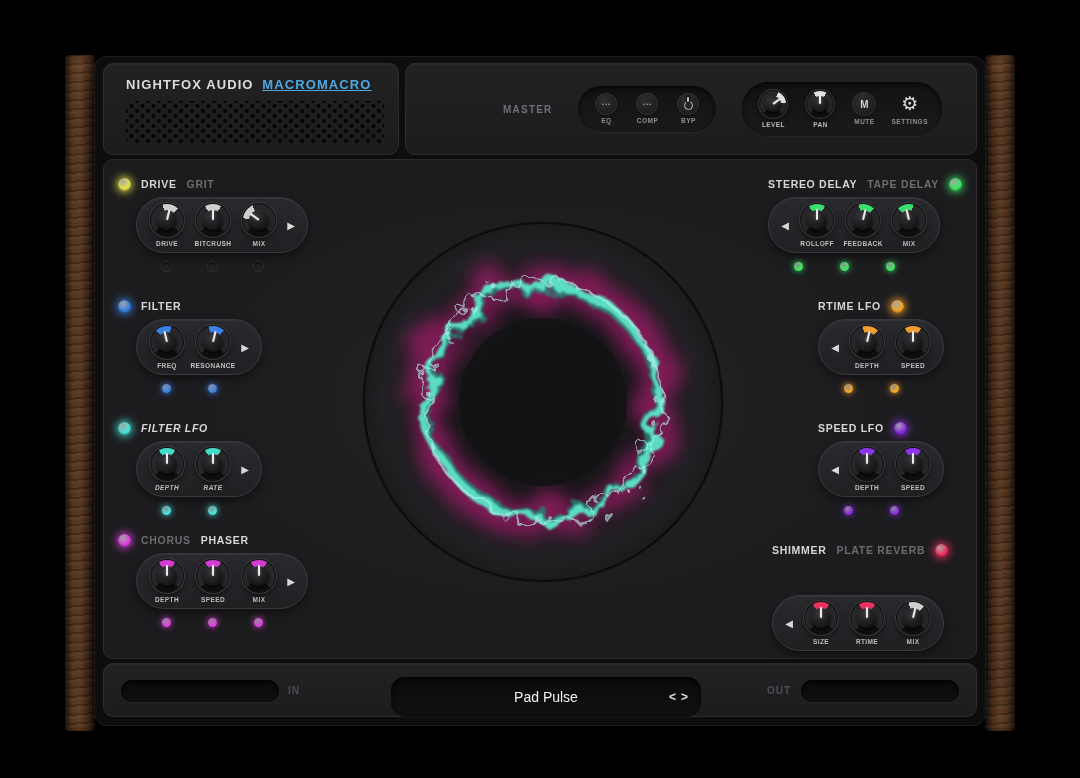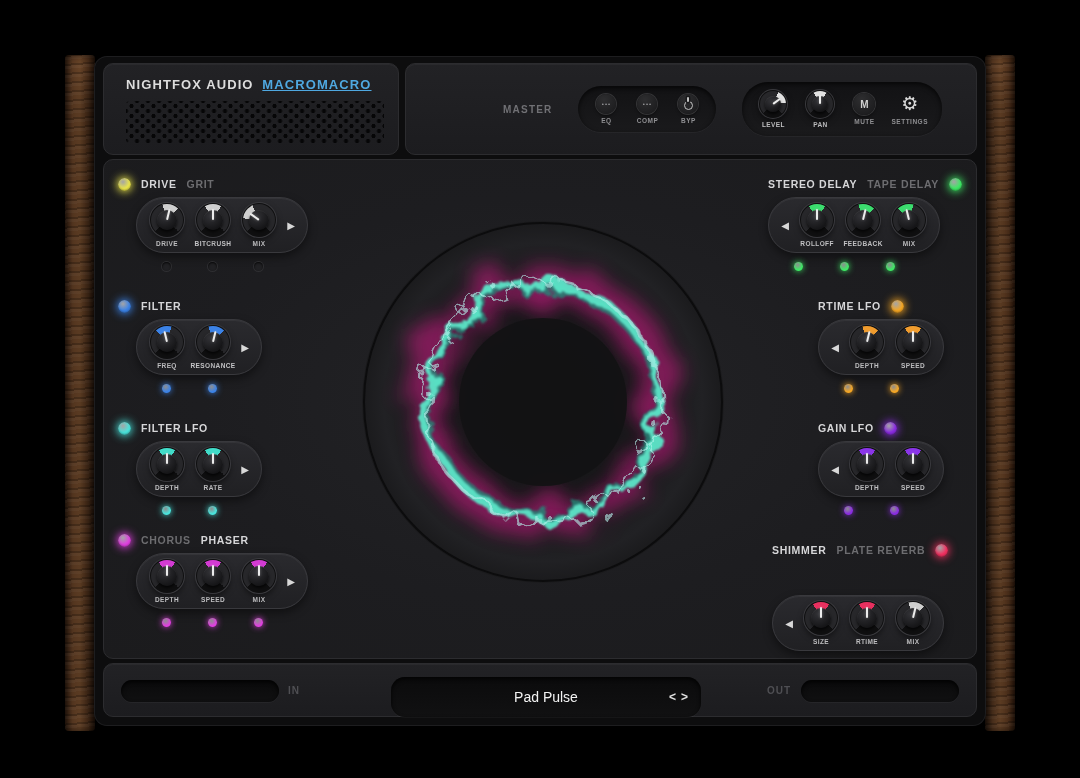--- a/index.html
+++ b/index.html
@@ -53,21 +53,21 @@
 
   .main { position:absolute; left:8px; top:102px; width:874px; height:500px;
     border:1px solid #2c2c2f; border-radius:10px;
     background:radial-gradient(ellipse at 50% 48%, #232326 0%, #1d1d20 55%, #1b1b1d 100%); }
 
   .viz { position:absolute; left:247px; top:50px; }
 
   .module { position:absolute; display:flex; flex-direction:column; }
   .mod-left { align-items:flex-start; }
   .mod-right { align-items:flex-start; }
-  .m0 { top:17px; left:12px; } .m1 { top:139px; left:12px; } .m2 { top:261px; left:12px; } .m3 { top:373px; left:12px; }
+  .m0 { top:17px; left:12px; } .m1 { top:139px; left:12px; } .m2 { top:261px; left:12px;font-style:italic; } .m3 { top:373px; left:12px; }
   .m4 { top:17px; right:12px; } .m5 { top:139px; right:12px; } .m6 { top:261px; right:12px; } .m7 { top:383px; right:12px;gap:32px; }
   .mod-head { display:flex; align-items:center; gap:10px; height:14px; margin-bottom:6px; }
   .mod-left .mod-head { margin-left:2px; } .mod-right .mod-head { margin-right:2px; }
   .mod-title { font-size:10.5px; font-weight:bold; letter-spacing:.7px; }
   .mod-title.on { color:#d6d6d8; } .mod-title.off { color:#6d6d70; }
   .led { width:13px; height:13px; border-radius:50%;
     background:radial-gradient(circle at 38% 30%, rgba(255,255,255,.6), var(--c,#888) 55%);
     box-shadow:0 0 9px 1px var(--c,#888), inset 0 -1px 2px rgba(0,0,0,.35); }
 
   .pill { display:flex; align-items:center; gap:6px; padding:5px 10px; border-radius:30px; width:max-content;
@@ -457,21 +457,21 @@
               <i class="dot on"></i>
             </span>
           <span class="dotcell">
               <i class="dot on"></i>
             </span>
         </div>
       </section>
 
       <section class="module mod-right m6" style="--c: #8a2be2;">
         <div class="mod-head">
-          <span class="mod-title on">GAIN LFO</span>
+          <span class="mod-title on">SPEED LFO</span>
           <span class="led" style="--c: #8a2be2;"></span>
         </div>
         <div class="pill">
           <span class="mod-arrow">◀</span>
           <div class="knob" style="--v: 0.5; --kc: #8a35e8;">
             <div class="knob-face">
                 <div class="arc"></div>
                 <div class="cap"></div>
                 <div class="ptr"></div>
               </div>

